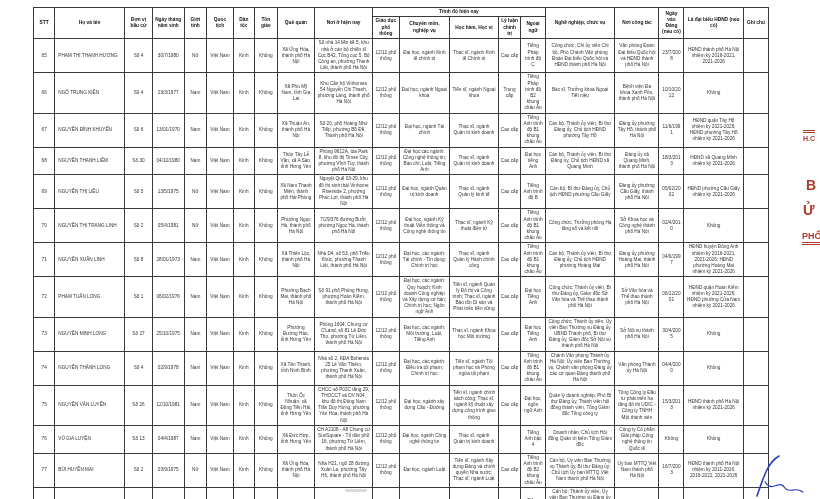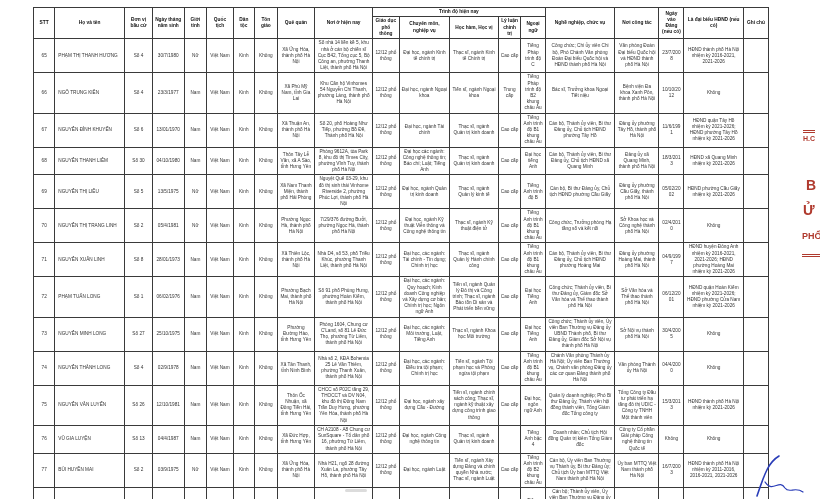--- a/index.html
+++ b/index.html
@@ -13,21 +13,21 @@
     border:0.8px solid #3a3a3a;padding:1px 2px;font-size:4.7px;line-height:1.32;
     color:#333;text-align:center;vertical-align:middle;word-wrap:break-word;overflow:hidden;
   }
   th{font-weight:bold;color:#111;font-size:4.8px;background:#fff;}
   td.name-cell{text-align:left;padding-left:3px;text-transform:uppercase;}
   
   .frag{position:absolute;color:#b03a2e;font-weight:bold;white-space:nowrap;}
   .frag-logo{left:803px;top:130px;font-size:7px;border-top:3px double #b03a2e;padding-top:2px;}
   .frag-b{left:806px;top:177px;font-size:14px;}
   .frag-u{left:803px;top:202px;font-size:14px;}
-  .frag-pho{left:802px;top:231px;font-size:9px;border-bottom:3px double #b03a2e;padding-bottom:13px;}
+  .frag-pho{left:802px;top:231px;font-size:9px;border-bottom:3px double #b03a2e;padding-bottom:1px;}
   .signature{position:absolute;left:745px;top:452px;width:70px;height:46px;}
   .smudge{position:absolute;left:345px;top:489px;width:22px;height:3px;background:#dcdcdc;border-radius:2px;}
 </style>
 </head>
 <body>
 
 <div class="sheet">
   <table>
     <colgroup>
       <col style="width:2.9%">

